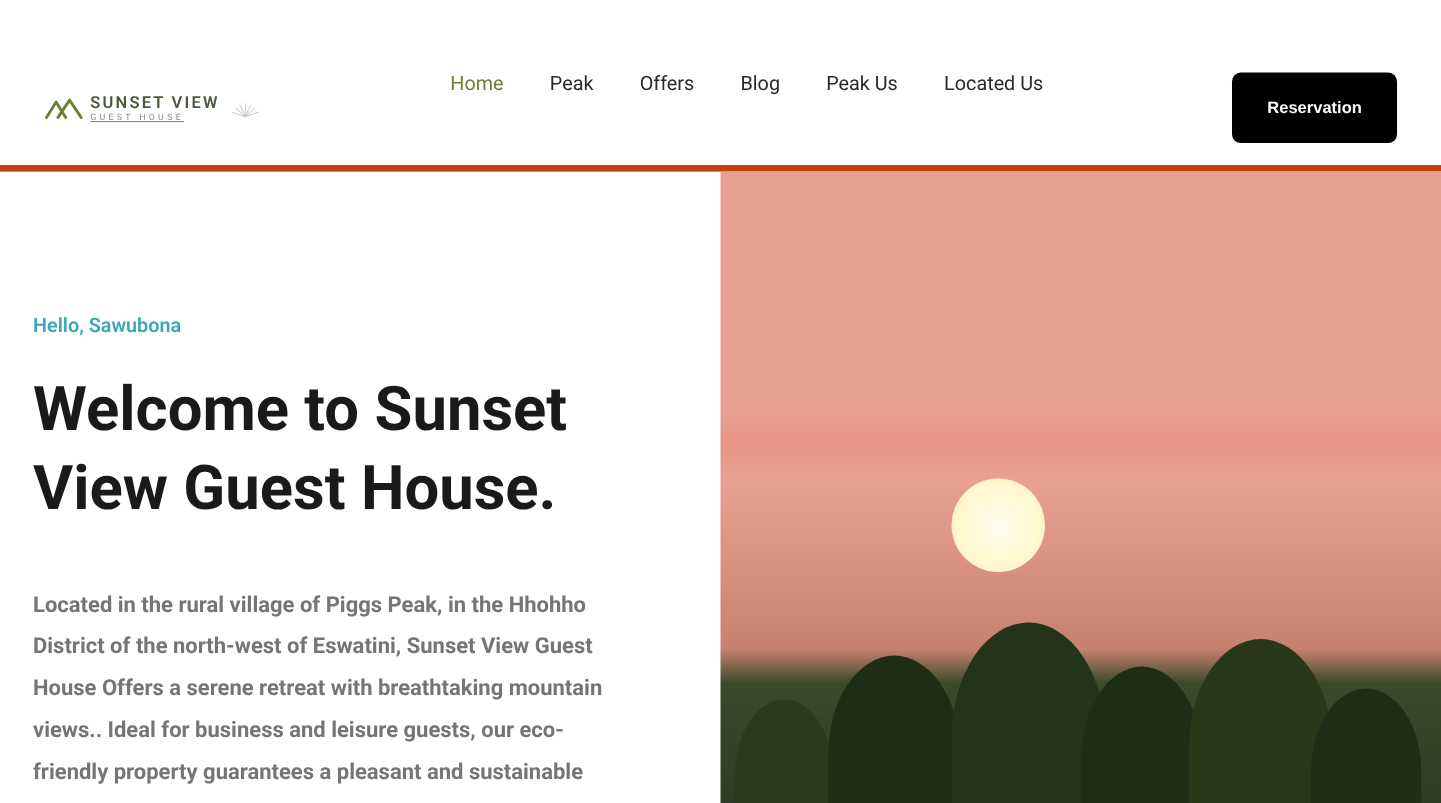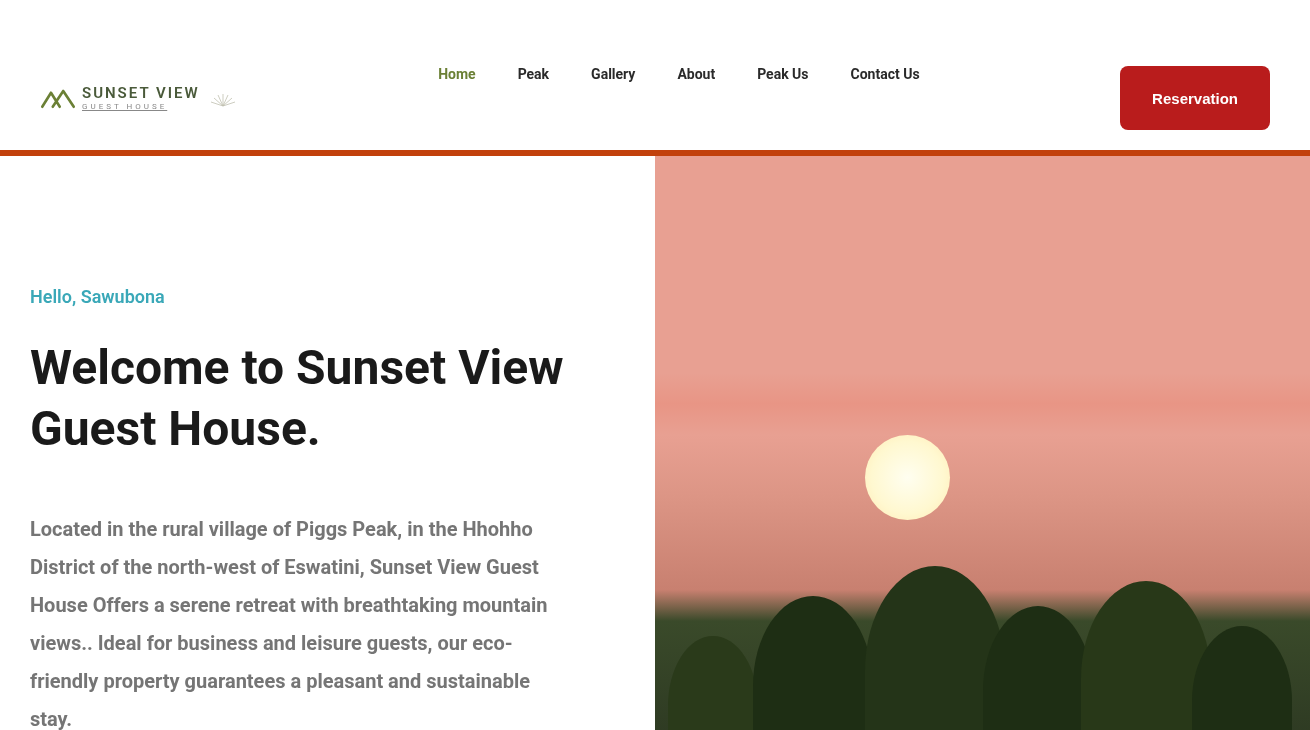--- a/index.html
+++ b/index.html
@@ -62,32 +62,32 @@
       height: 20px;
       margin-left: 2px;
     }
     
     .nav {
       display: flex;
       gap: 42px;
     }
     
     .nav-item {
-      font-size: 14px;
-      font-weight: 700;
+      font-size: 18px;
+      font-weight: 400;
       color: #2a2a2a;
       cursor: pointer;
     }
     
     .nav-item.active {
       color: #6b8035;
     }
     
     .reservation-btn {
-      background: #b91c1c;
+      background: #000000;
       color: #ffffff;
       border: none;
       padding: 15px 32px;
       font-size: 15px;
       font-weight: 600;
       border-radius: 8px;
       cursor: pointer;
     }
     
     .content {
@@ -101,21 +101,21 @@
     }
     
     .greeting {
       color: #3aa8b8;
       font-size: 18px;
       font-weight: 600;
       margin-bottom: 30px;
     }
     
     .headline {
-      font-size: 48px;
+      font-size: 56px;
       font-weight: 700;
       color: #1a1a1a;
       line-height: 1.28;
       margin-bottom: 50px;
     }
     
     .description {
       font-size: 20px;
       color: #757575;
       line-height: 1.9;
@@ -197,24 +197,24 @@
         <path d="M 15 18 L 24 10"></path>
         <path d="M 15 18 L 3 14"></path>
         <path d="M 15 18 L 27 14"></path>
       </g>
     </svg>
   </div>
 
   <nav class="nav">
     <a class="nav-item active">Home</a>
     <a class="nav-item">Peak</a>
-    <a class="nav-item">Gallery</a>
-    <a class="nav-item">About</a>
+    <a class="nav-item">Offers</a>
+    <a class="nav-item">Blog</a>
     <a class="nav-item">Peak Us</a>
-    <a class="nav-item">Contact Us</a>
+    <a class="nav-item">Located Us</a>
   </nav>
 
   <button class="reservation-btn">Reservation</button>
 </header>
 
 <div class="content">
   <div class="content-left">
     <p class="greeting">Hello, Sawubona</p>
     <h1 class="headline">Welcome to Sunset View Guest House.</h1>
     <p class="description">Located in the rural village of Piggs Peak, in the Hhohho District of the north-west of Eswatini, Sunset View Guest House Offers a serene retreat with breathtaking mountain views.. Ideal for business and leisure guests, our eco-friendly property guarantees a pleasant and sustainable stay.</p>

